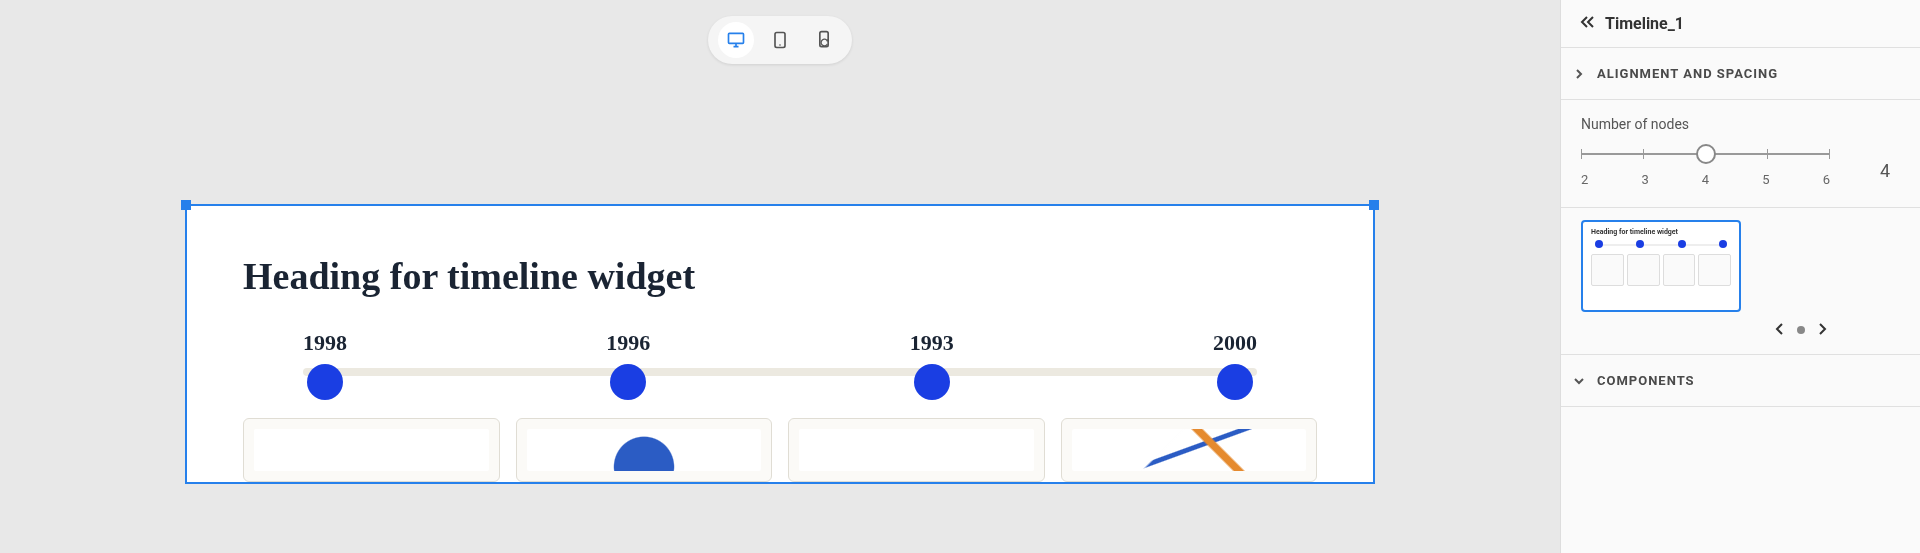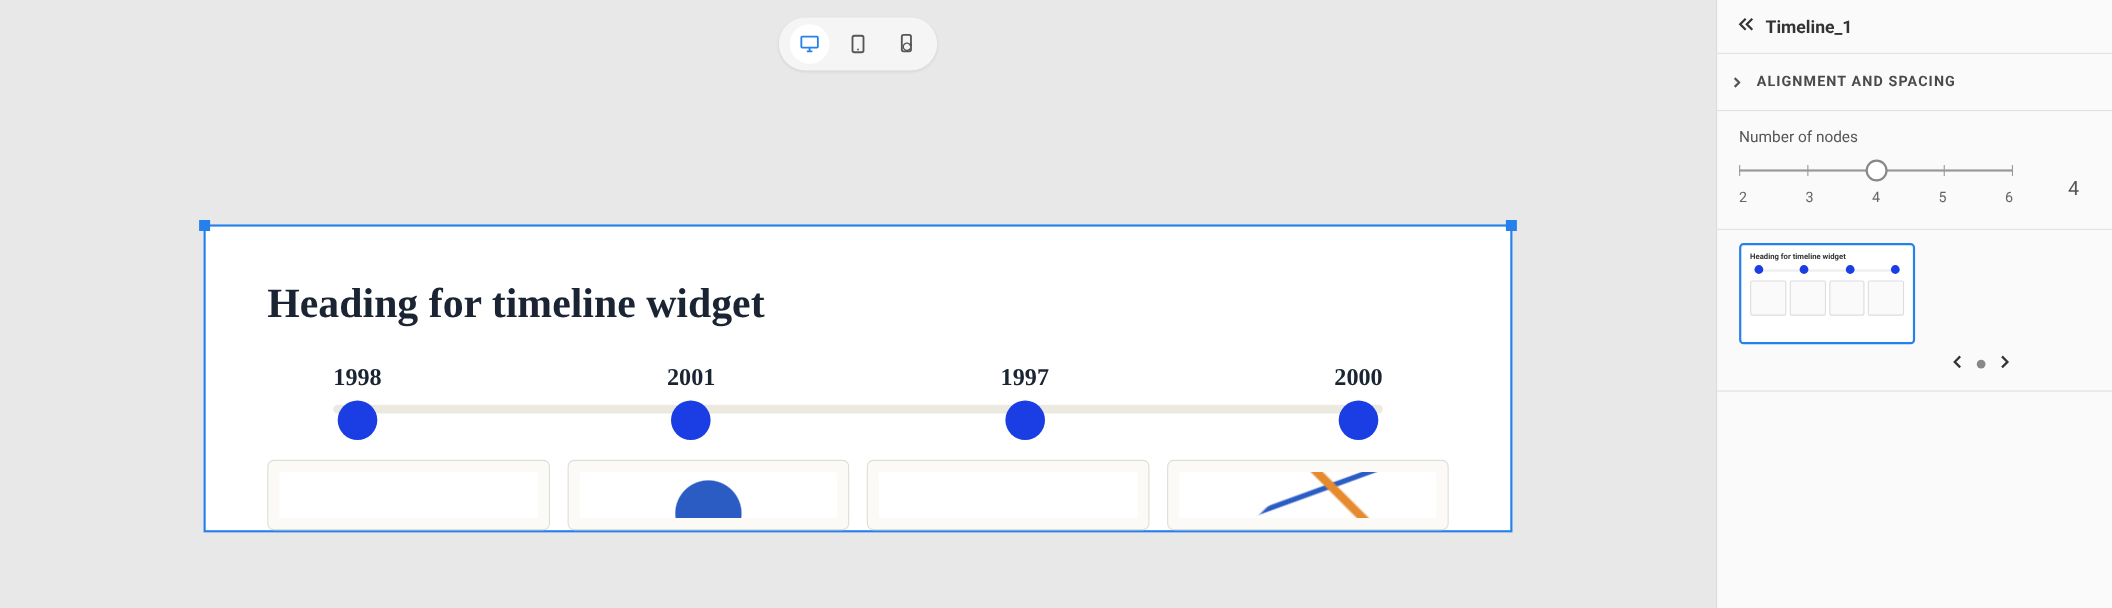--- a/index.html
+++ b/index.html
@@ -105,25 +105,25 @@
     <h1 class="widget-heading">Heading for timeline widget</h1>
 
     <div class="timeline-track">
       <div class="timeline-line"></div>
       <div class="timeline-nodes">
         <div class="timeline-node">
           <span class="node-year">1998</span>
           <span class="node-dot"></span>
         </div>
         <div class="timeline-node">
-          <span class="node-year">2001</span>
-          <span class="node-dot"></span>
-        </div>
-        <div class="timeline-node">
-          <span class="node-year">1997</span>
+          <span class="node-year">1996</span>
+          <span class="node-dot"></span>
+        </div>
+        <div class="timeline-node">
+          <span class="node-year">1993</span>
           <span class="node-dot"></span>
         </div>
         <div class="timeline-node">
           <span class="node-year">2000</span>
           <span class="node-dot"></span>
         </div>
       </div>
     </div>
 
     <div class="timeline-cards">
@@ -214,13 +214,21 @@
               <path d="M7 1L2 6l5 5" fill="none" stroke="#333" stroke-width="2"></path>
             </svg></span>
         <span class="pager-dot"></span>
         <span class="pager-arrow"><svg width="10" height="12" viewBox="0 0 10 12">
               <path d="M3 1l5 5-5 5" fill="none" stroke="#333" stroke-width="2"></path>
             </svg></span>
       </div>
     </div>
   </div>
 
+  <div class="panel-section">
+    <div class="section-header">
+      <svg class="chevron" viewBox="0 0 12 12">
+          <path d="M2 4l4 4 4-4" fill="none" stroke="#555" stroke-width="2"></path>
+        </svg>
+      <span class="label">COMPONENTS</span>
+    </div>
+  </div>
 </aside>
 
 </body></html>

